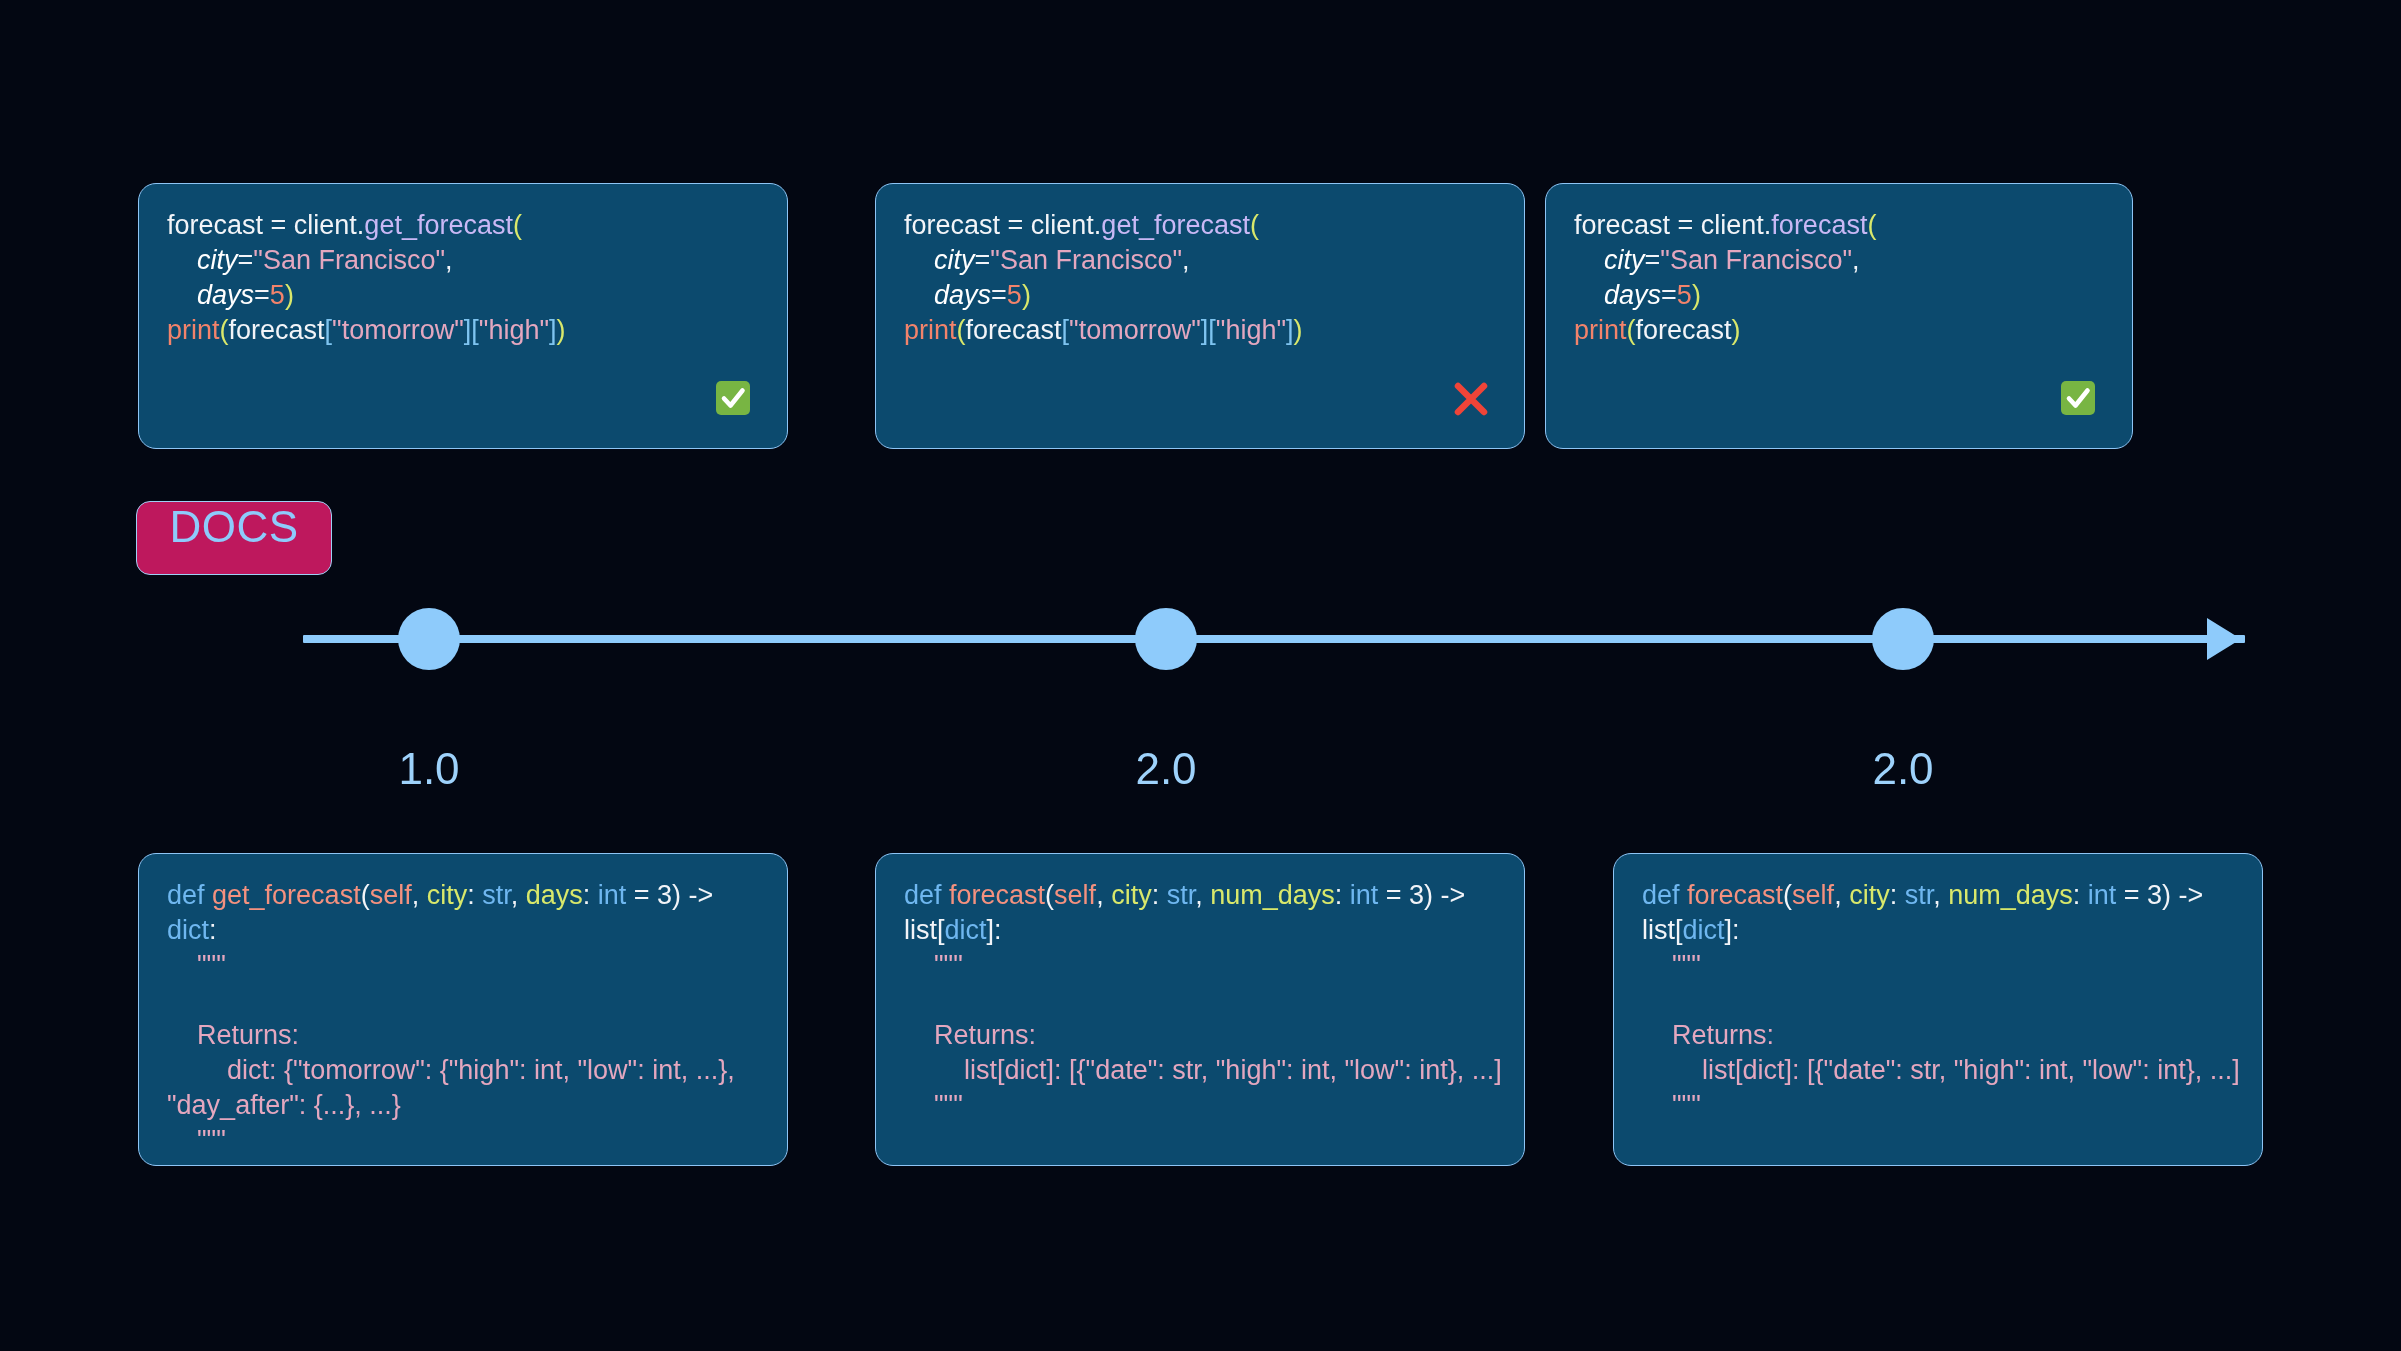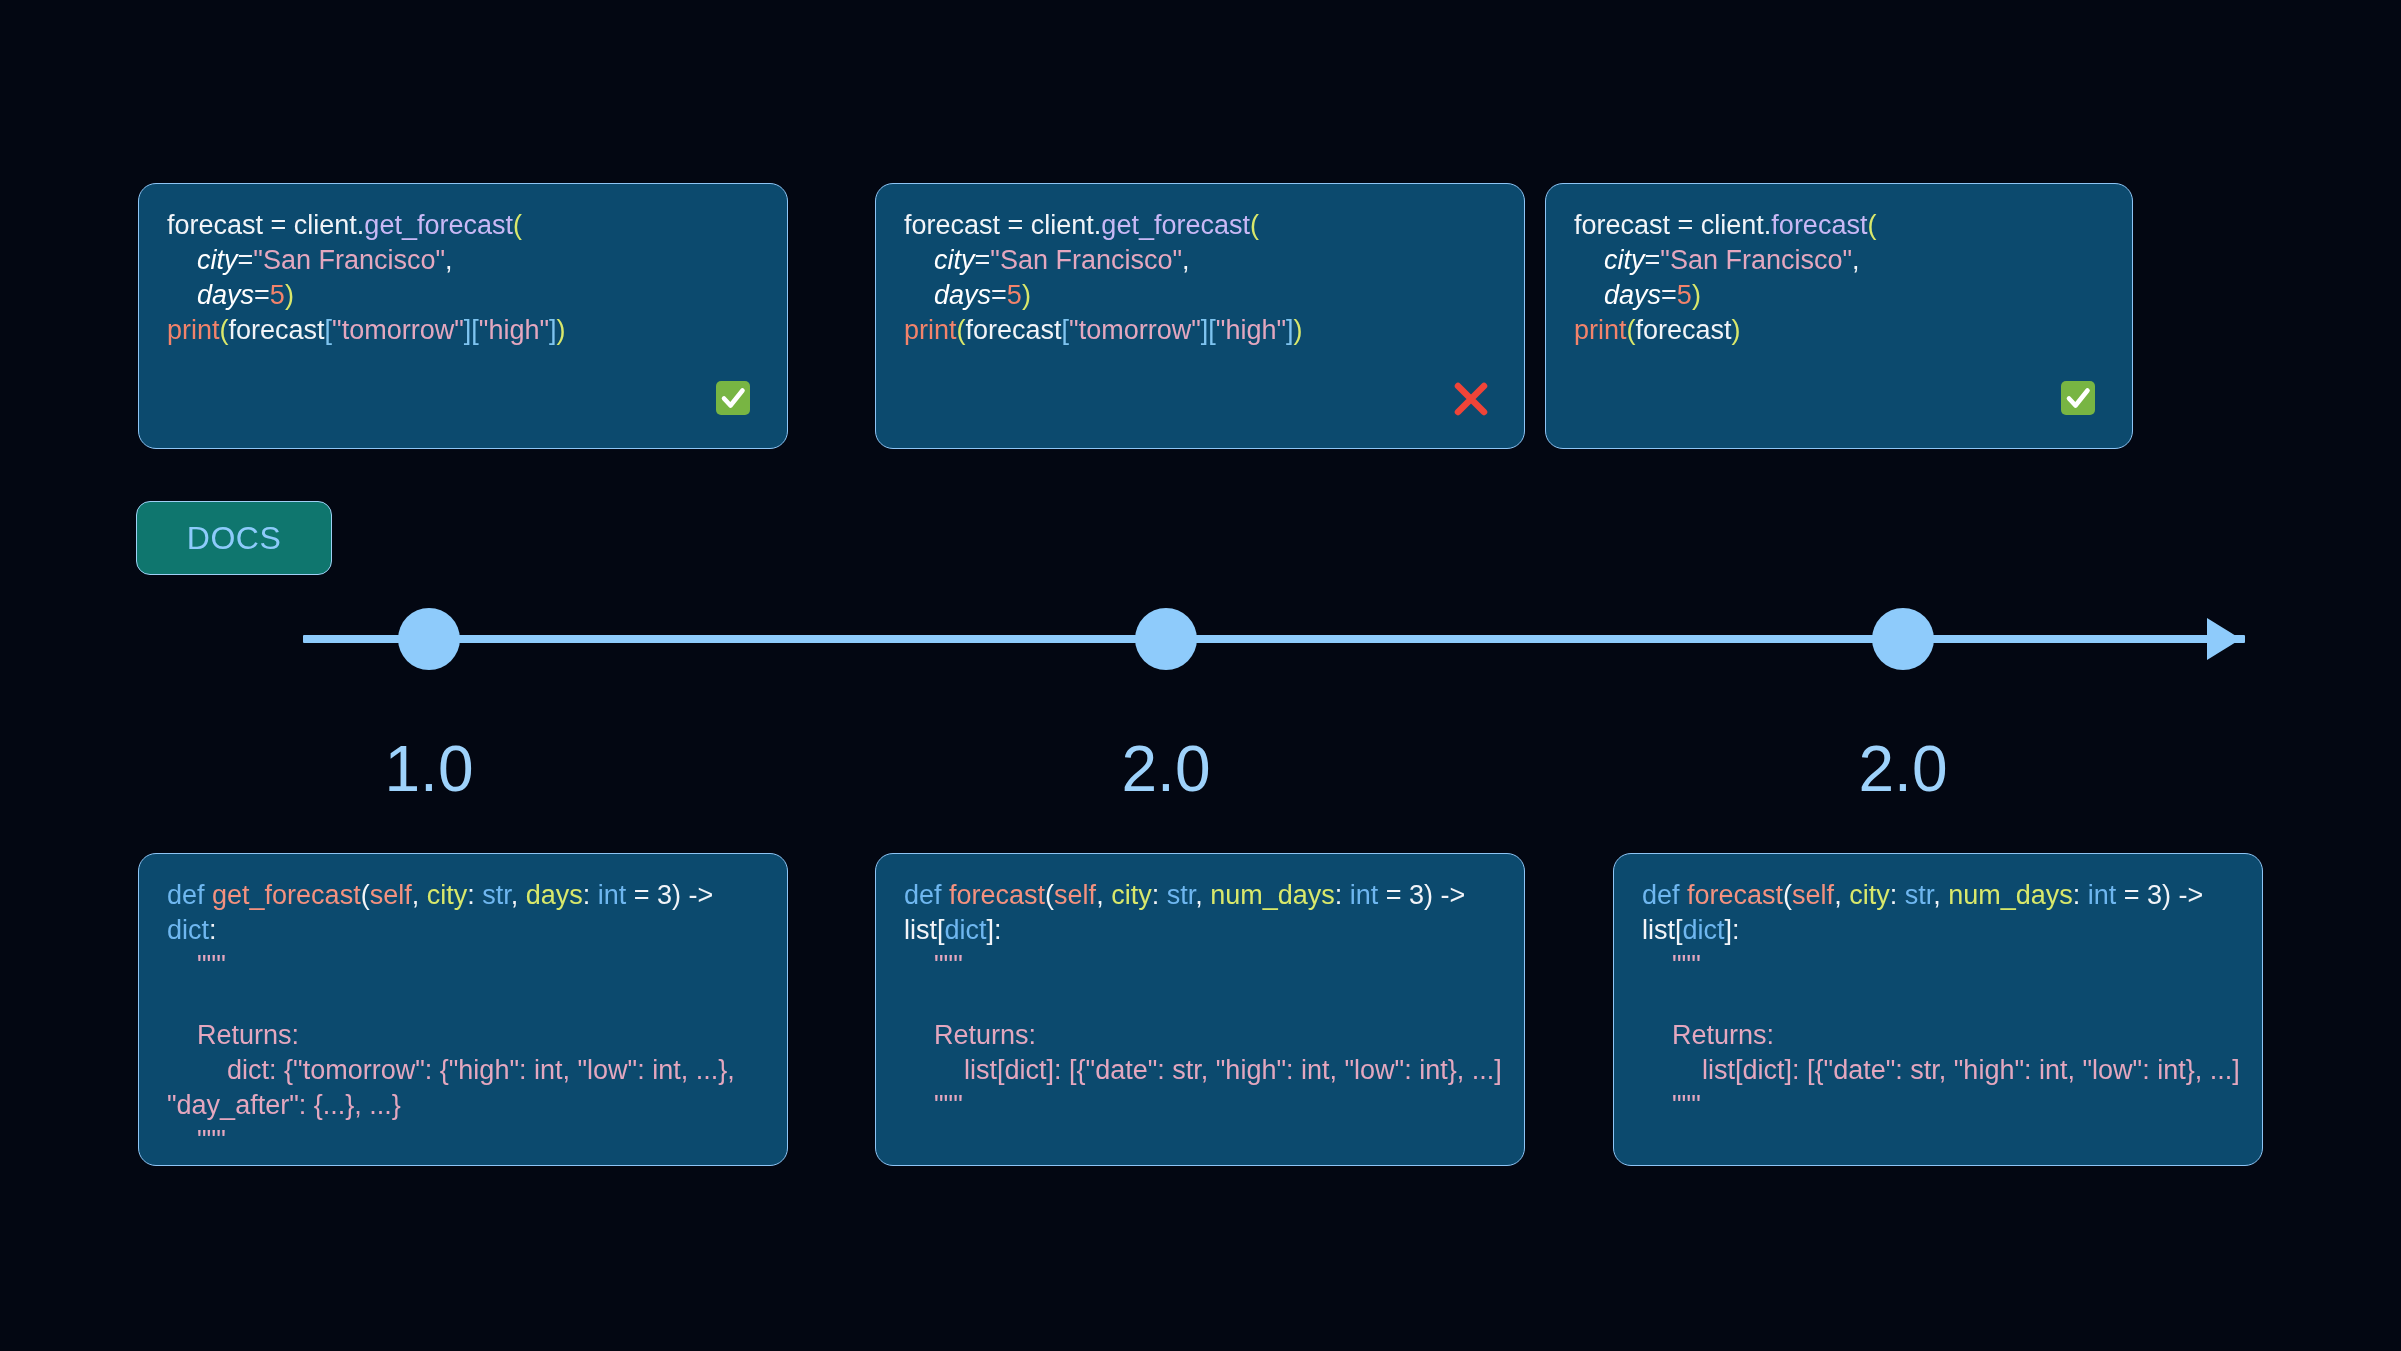--- a/index.html
+++ b/index.html
@@ -69,28 +69,28 @@
     line-height: 40px;
     width: 44px;
     height: 44px;
   }
   .status-icon svg { display: block; }
 
   
   .lane-badge {
     position: absolute;
     box-sizing: border-box;
-    background: #0f766e;
+    background: #be185d;
     border: 1.5px solid #9fd0f5;
     border-radius: 14px;
     display: flex;
-    align-items: center;
+    align-items: flex-start;
     justify-content: center;
     color: #8ecbfb;
-    font-size: 32px;
+    font-size: 44px;
     letter-spacing: 0.5px;
   }
 
   
   .tl-line {
     position: absolute;
     background: #8ecbfb;
     height: 8px;
     border-radius: 1px;
   }
@@ -103,21 +103,21 @@
   }
   .tl-dot {
     position: absolute;
     width: 62px; height: 62px;
     border-radius: 50%;
     background: #8ecbfb;
   }
   .tl-label {
     position: absolute;
     color: #9ed2fb;
-    font-size: 64px;
+    font-size: 44px;
     line-height: 58px;
     text-align: center;
     width: 200px;
   }
 </style>
 </head>
 <body>
 
 <div id="stage">
 

